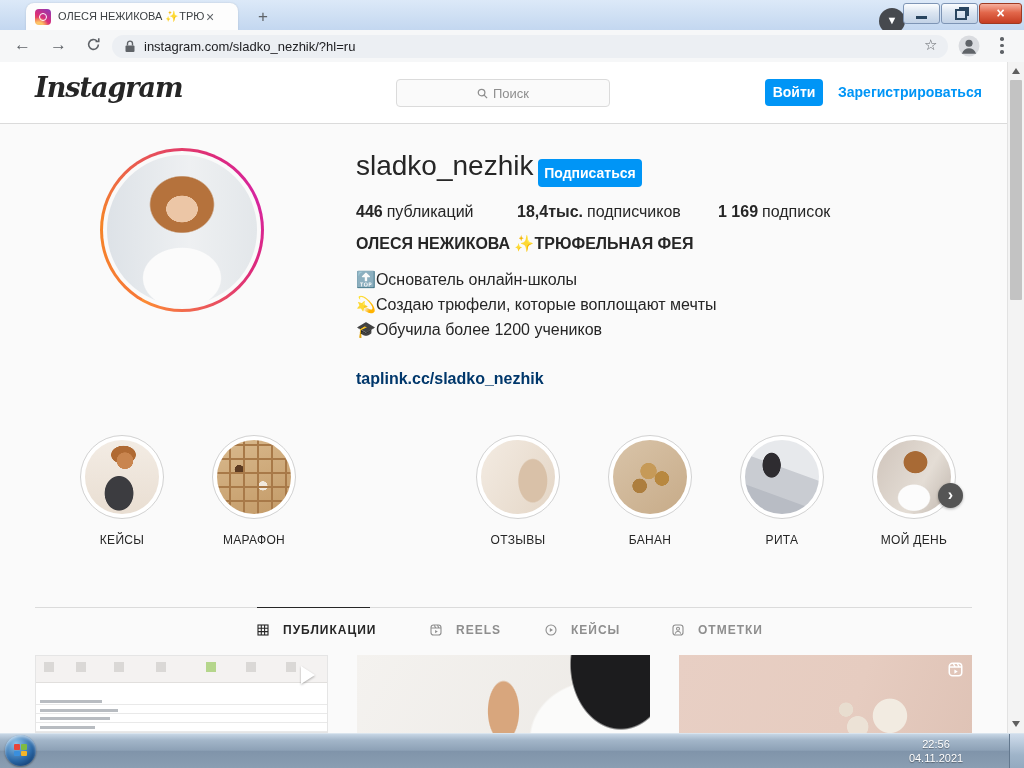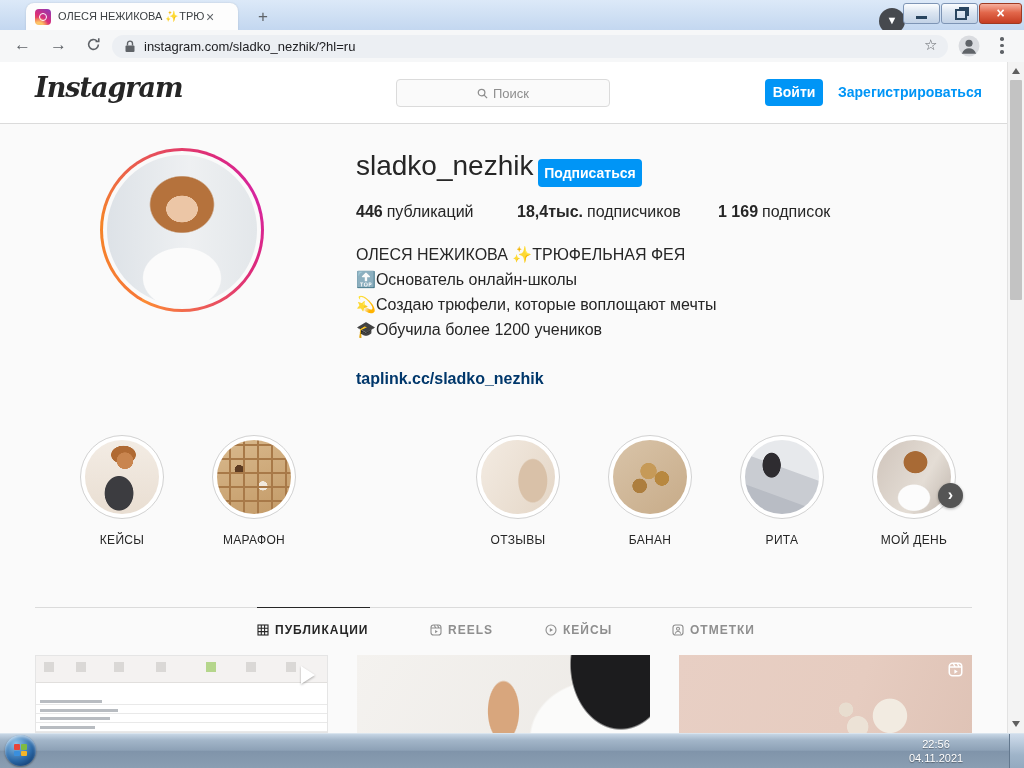--- a/index.html
+++ b/index.html
@@ -98,21 +98,21 @@
     linear-gradient(180deg,#d8dade,#c4c8cd);}
   .img-moyden{background:radial-gradient(ellipse 14px 13px at 52% 30%,#a86a35 0 82%,rgba(0,0,0,0) 88%),
     radial-gradient(ellipse 22px 18px at 50% 78%,#fcfcfc 0 70%,rgba(0,0,0,0) 76%),
     linear-gradient(120deg,#cfc4bb,#e4ddd5 60%,#bfb5ac);}
   .hl-next{position:absolute;left:938px;top:421px;width:25px;height:25px;border-radius:50%;background:#555;
     color:#fff;text-align:center;font-size:16px;line-height:23px;font-weight:bold;box-shadow:0 1px 3px rgba(0,0,0,.3);}
 
   
   .tabs-divider{position:absolute;left:35px;top:545px;width:937px;height:1px;background:#dbdbdb;}
   .tab-active-bar{position:absolute;left:257px;top:545px;width:113px;height:1px;background:#262626;}
-  .ptab{position:absolute;top:561px;display:flex;align-items:center;gap:6px;font-size:12px;font-weight:600;
+  .ptab{position:absolute;top:561px;display:flex;align-items:center;gap:14px;font-size:12px;font-weight:600;
     letter-spacing:1px;color:#8e8e8e;}
   .ptab.active{color:#262626;}
   .ptab svg{display:block;}
 
   
   .post{position:absolute;top:593px;width:293px;height:78px;overflow:hidden;}
   .post-excel{background:#fff;border:1px solid #e5e5e5;box-sizing:border-box;}
   .xl-ribbon{position:absolute;left:0;top:0;width:100%;height:26px;background:#f4f2f1;border-bottom:1px solid #e1dfdd;}
   .xl-ribbon i{position:absolute;top:6px;width:10px;height:10px;background:#c8c6c4;opacity:.6;}
   .xl-grid{position:absolute;left:0;top:40px;width:100%;height:38px;
@@ -235,21 +235,21 @@
     <div class="stat" style="left:356px;">
       <b>446</b><span>публикаций</span>
     </div>
     <div class="stat" style="left:517px;">
       <b>18,4тыс.</b><span>подписчиков</span>
     </div>
     <div class="stat" style="left:718px;">
       <b>1 169</b><span>подписок</span>
     </div>
 
-    <div class="bioline" style="top:183px;font-weight:400;">ОЛЕСЯ НЕЖИКОВА ✨ТРЮФЕЛЬНАЯ ФЕЯ</div>
+    <div class="bioline" style="top:172px;font-weight:700;">ОЛЕСЯ НЕЖИКОВА ✨ТРЮФЕЛЬНАЯ ФЕЯ</div>
     <div class="bioline" style="top:208px;">🔝Основатель онлайн-школы</div>
     <div class="bioline" style="top:233px;">💫Создаю трюфели, которые воплощают мечты</div>
     <div class="bioline" style="top:258px;">🎓Обучила более 1200 учеников</div>
     <div class="bioline biolink" style="top:308px;">taplink.cc/sladko_nezhik</div>
 
     <div class="hl" style="left:56px;">
       <div class="hl-ring">
           <div class="hl-img img-keisy"></div>
         </div>
       <div class="hl-label">КЕЙСЫ</div>

